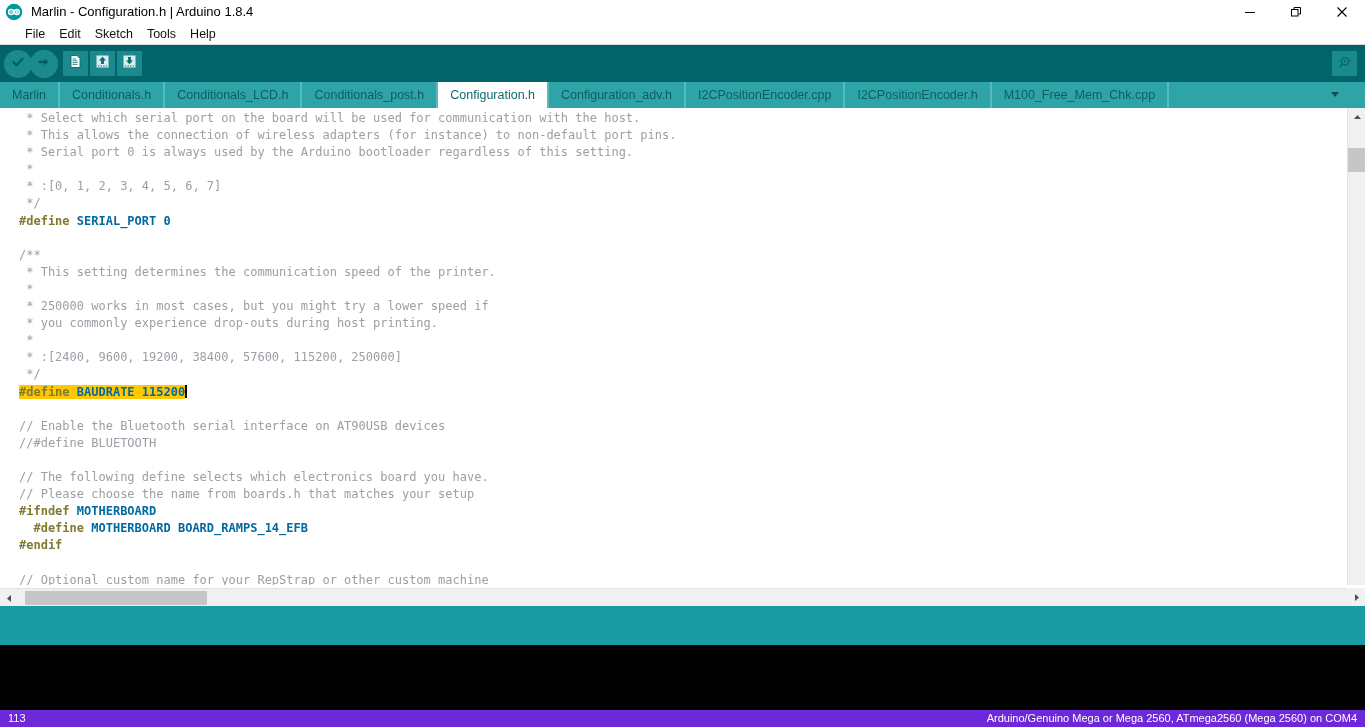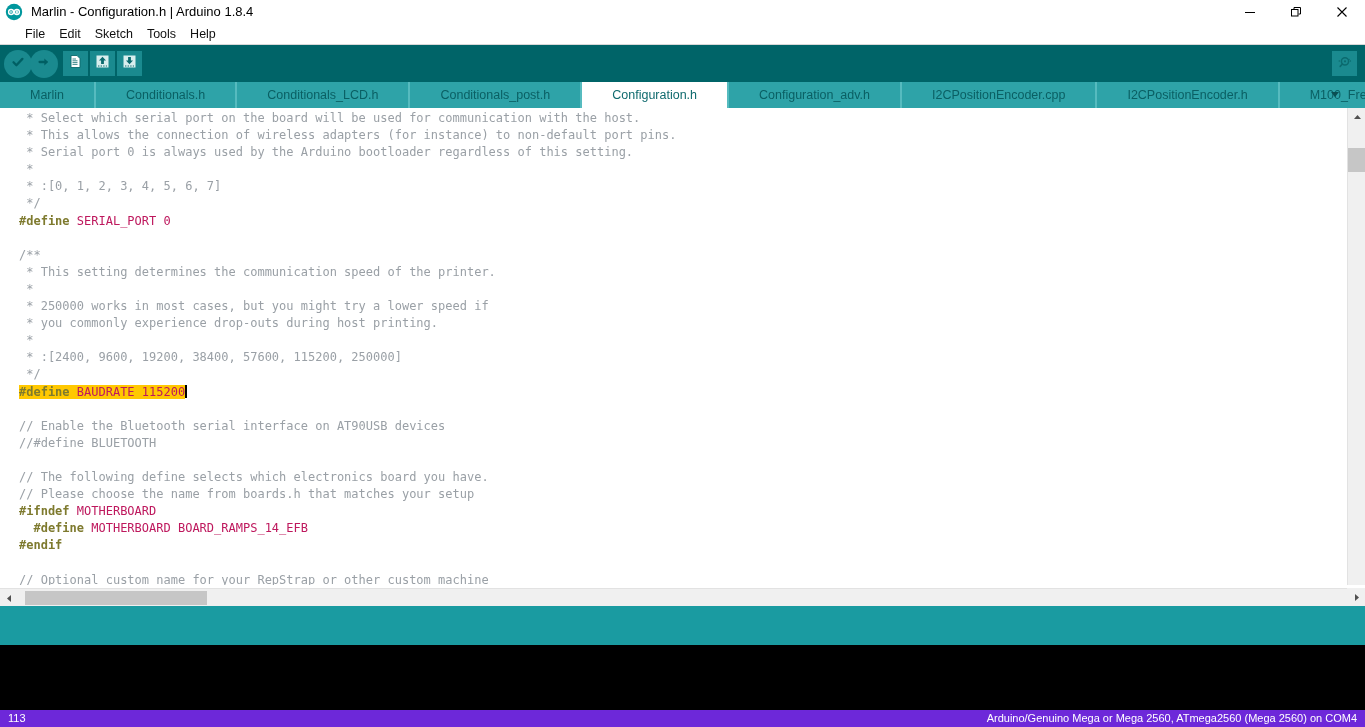--- a/index.html
+++ b/index.html
@@ -77,21 +77,21 @@
     background: #2ea3a8;
     display: flex; align-items: flex-end;
     overflow: hidden;
   }
   .tab {
     height: 26px;
     background: #2ea3a8;
     color: #0a5f63;
     font-size: 12.5px;
     display: flex; align-items: center; justify-content: center;
-    padding: 0 30px;
+    padding: 0 12px;
     border-right: 2px solid #56bbbf;
     white-space: nowrap;
     flex: 0 0 auto;
   }
   .tab.active {
     background: #ffffff;
     color: #0f6a6e;
     height: 26px;
   }
   .tab-dd {
@@ -111,21 +111,21 @@
     overflow: hidden;
     padding-top: 2px;
     font-family: "DejaVu Sans Mono", monospace;
     font-size: 12px;
     line-height: 17.1px;
     white-space: pre;
   }
   .ln { height: 17.1px; padding-left: 19px; }
   .cmt  { color: #9aa0a6; }
   .pre  { color: #7e7a2e; font-weight: bold; }
-  .idn  { color: #be185d; font-weight: normal; }
+  .idn  { color: #0369a1; font-weight: bold; }
   .hl   { background: #ffc800; }
   .caret {
     display: inline-block; width: 2px; height: 13px;
     background: #000; vertical-align: -2px;
   }
 
   
   .vscroll {
     position: absolute; right: 0; top: 0; width: 18px; height: 477px;
     background: #f0f0f0; border-left: 1px solid #e2e2e2;

